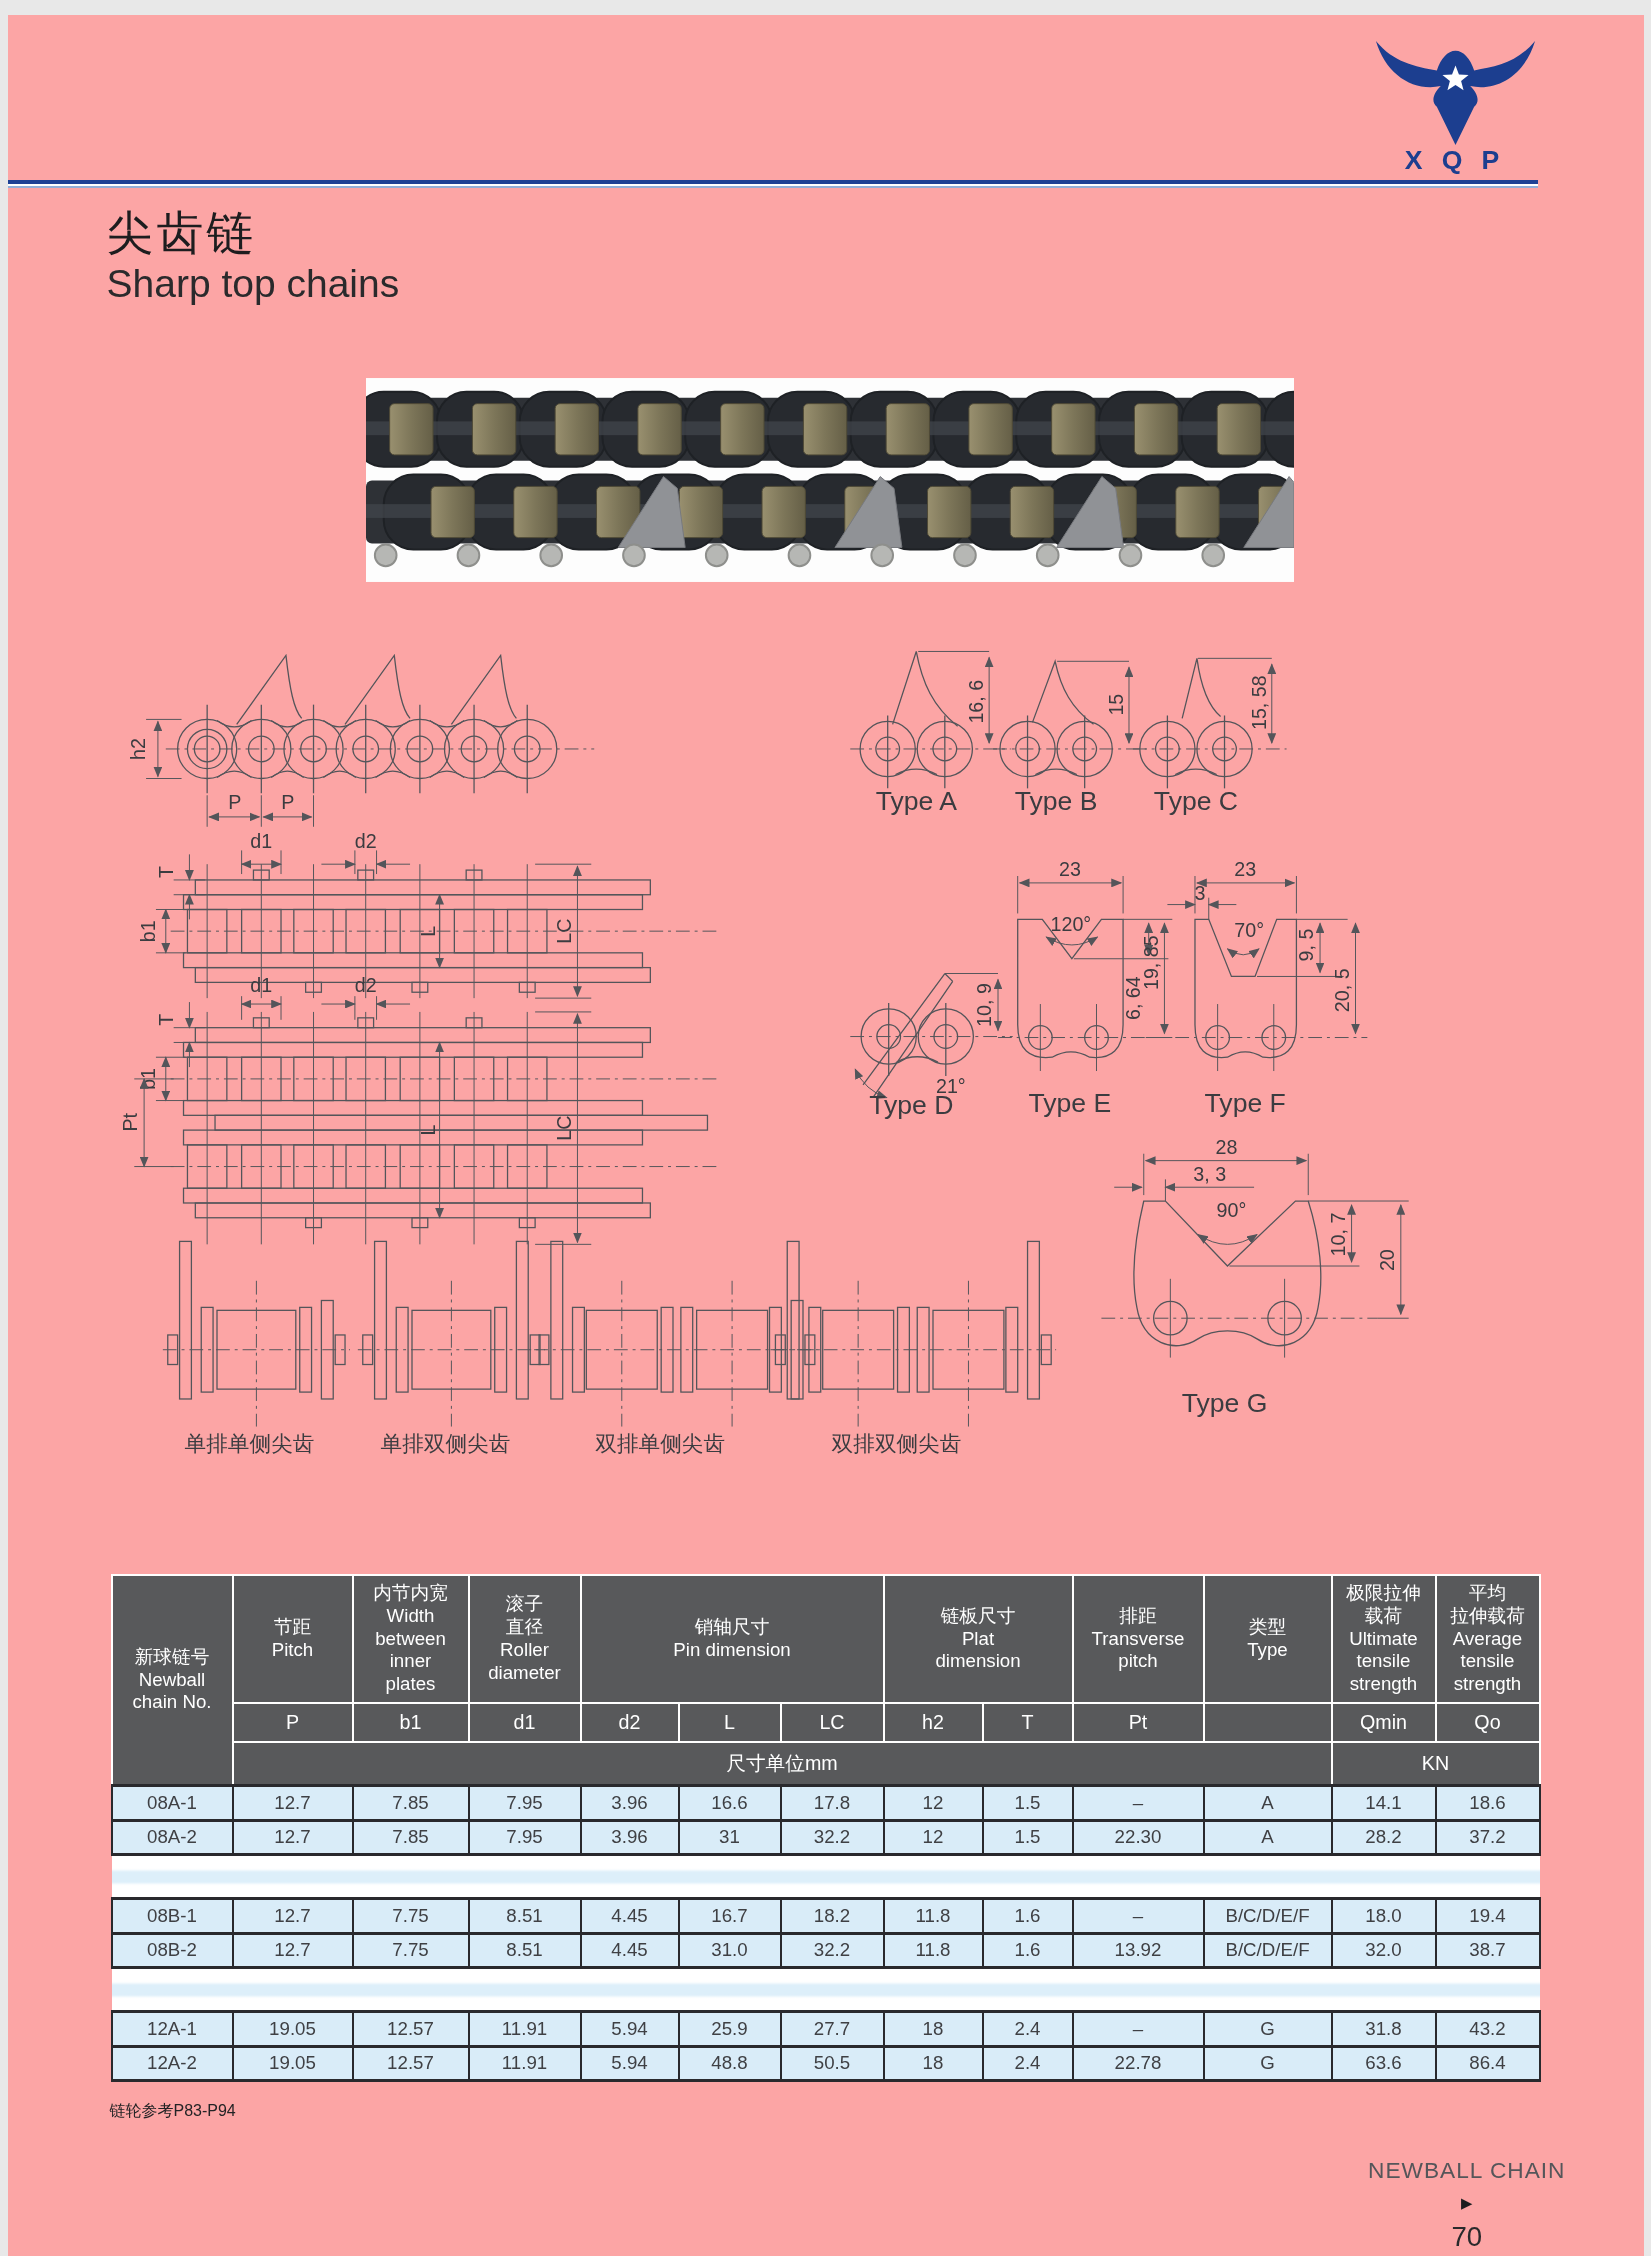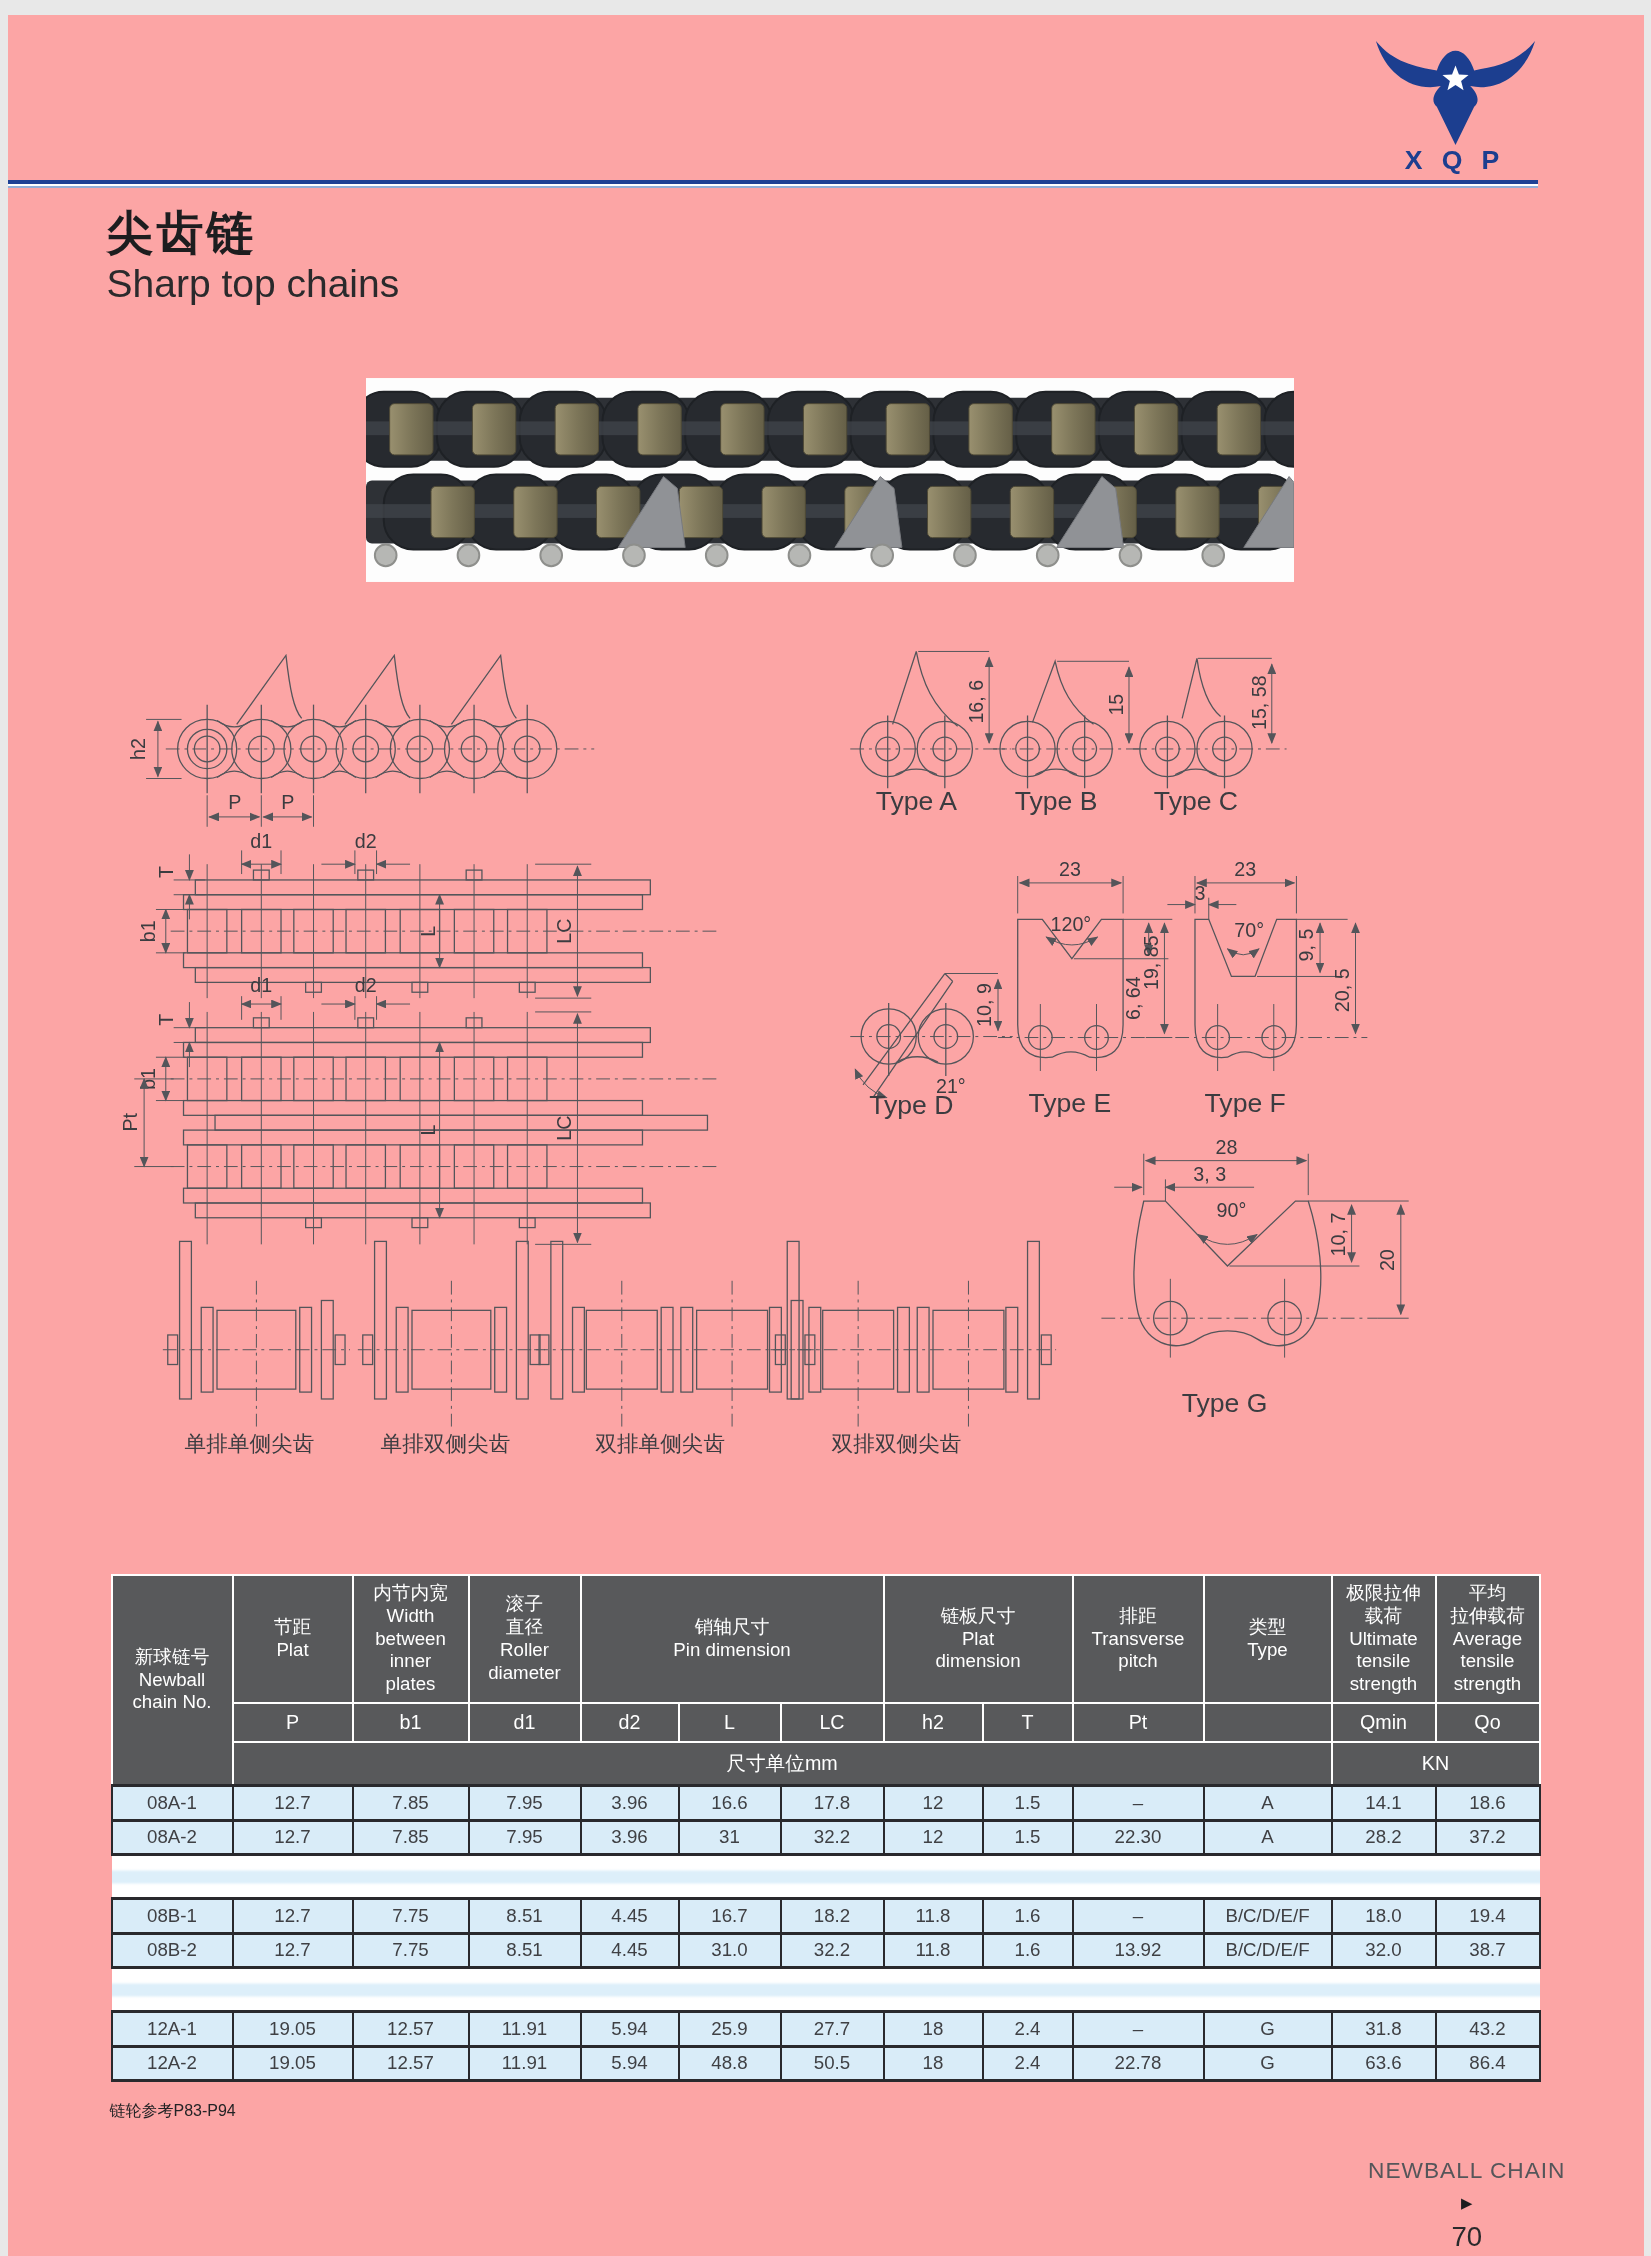--- a/index.html
+++ b/index.html
@@ -6,21 +6,21 @@
   .page{position:relative;width:1636px;height:2257px;background:#fca5a5;margin:15px auto;
         font-family:"Liberation Sans",sans-serif;overflow:hidden;}
   .abs{position:absolute;}
 
   
   .rule{left:0;top:165px;width:1530px;height:7.9px;
         background:linear-gradient(180deg,#1e4195 0,#1e4195 56%,#ffffff 56%,#ffffff 72%,#92aed8 72%,#92aed8 100%);}
   .logo-svg{left:1364px;top:19.7px;}
   .logo-text{left:1364px;top:130px;width:167px;text-align:center;font-size:26.6px;font-weight:bold;
              color:#1c3e8f;letter-spacing:5.9px;}
-  .title-zh{left:99px;top:187px;font-size:47px;font-weight:bold;color:#1d1d1f;letter-spacing:3px;}
+  .title-zh{left:99px;top:187px;font-size:47px;font-weight:normal;color:#1d1d1f;letter-spacing:3px;}
   .title-en{left:99px;top:247px;font-size:39px;color:#2a2a2c;}
 
   
   .diag text{stroke:none;fill:#3b3c40;font-family:"Liberation Sans",sans-serif;}
   .dtxt{font-size:20px;}
   .ttxt{font-size:27px;}
   .ctxt{font-size:22px;fill:#2c2d30;}
   .cl{stroke-dasharray:14 5 3 5;stroke-width:1;}
   .dm{stroke-width:1;}
 
@@ -506,21 +506,21 @@
         <col style="width:128px">
         <col style="width:104px">
       <col style="width:104px">
     </colgroup>
     <thead>
       <tr class="h1">
         <th rowspan="3">新球链号
 Newball
 chain No.</th>
         <th>节距
-Plat</th>
+Pitch</th>
         <th class="small">内节内宽
 Width
 between
 inner
 plates</th>
         <th>滚子
 直径
 Roller
 diameter</th>
         <th colspan="3">销轴尺寸

